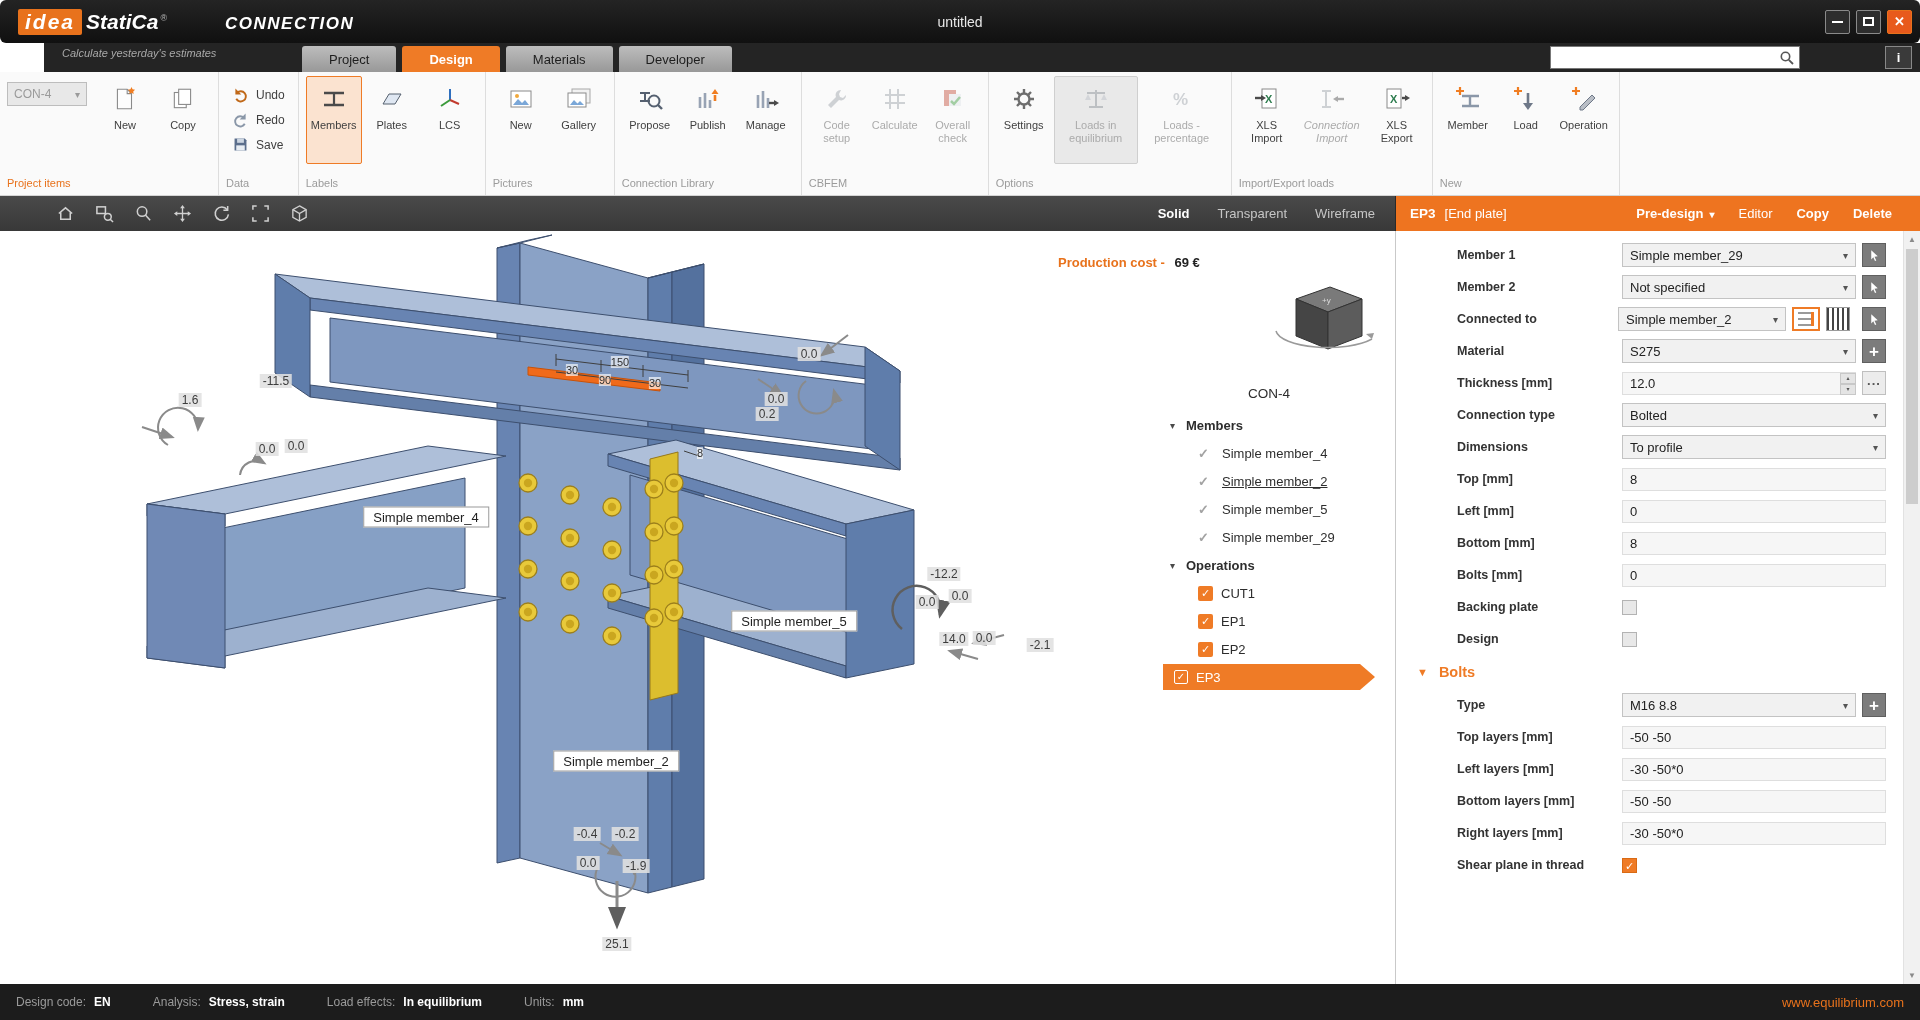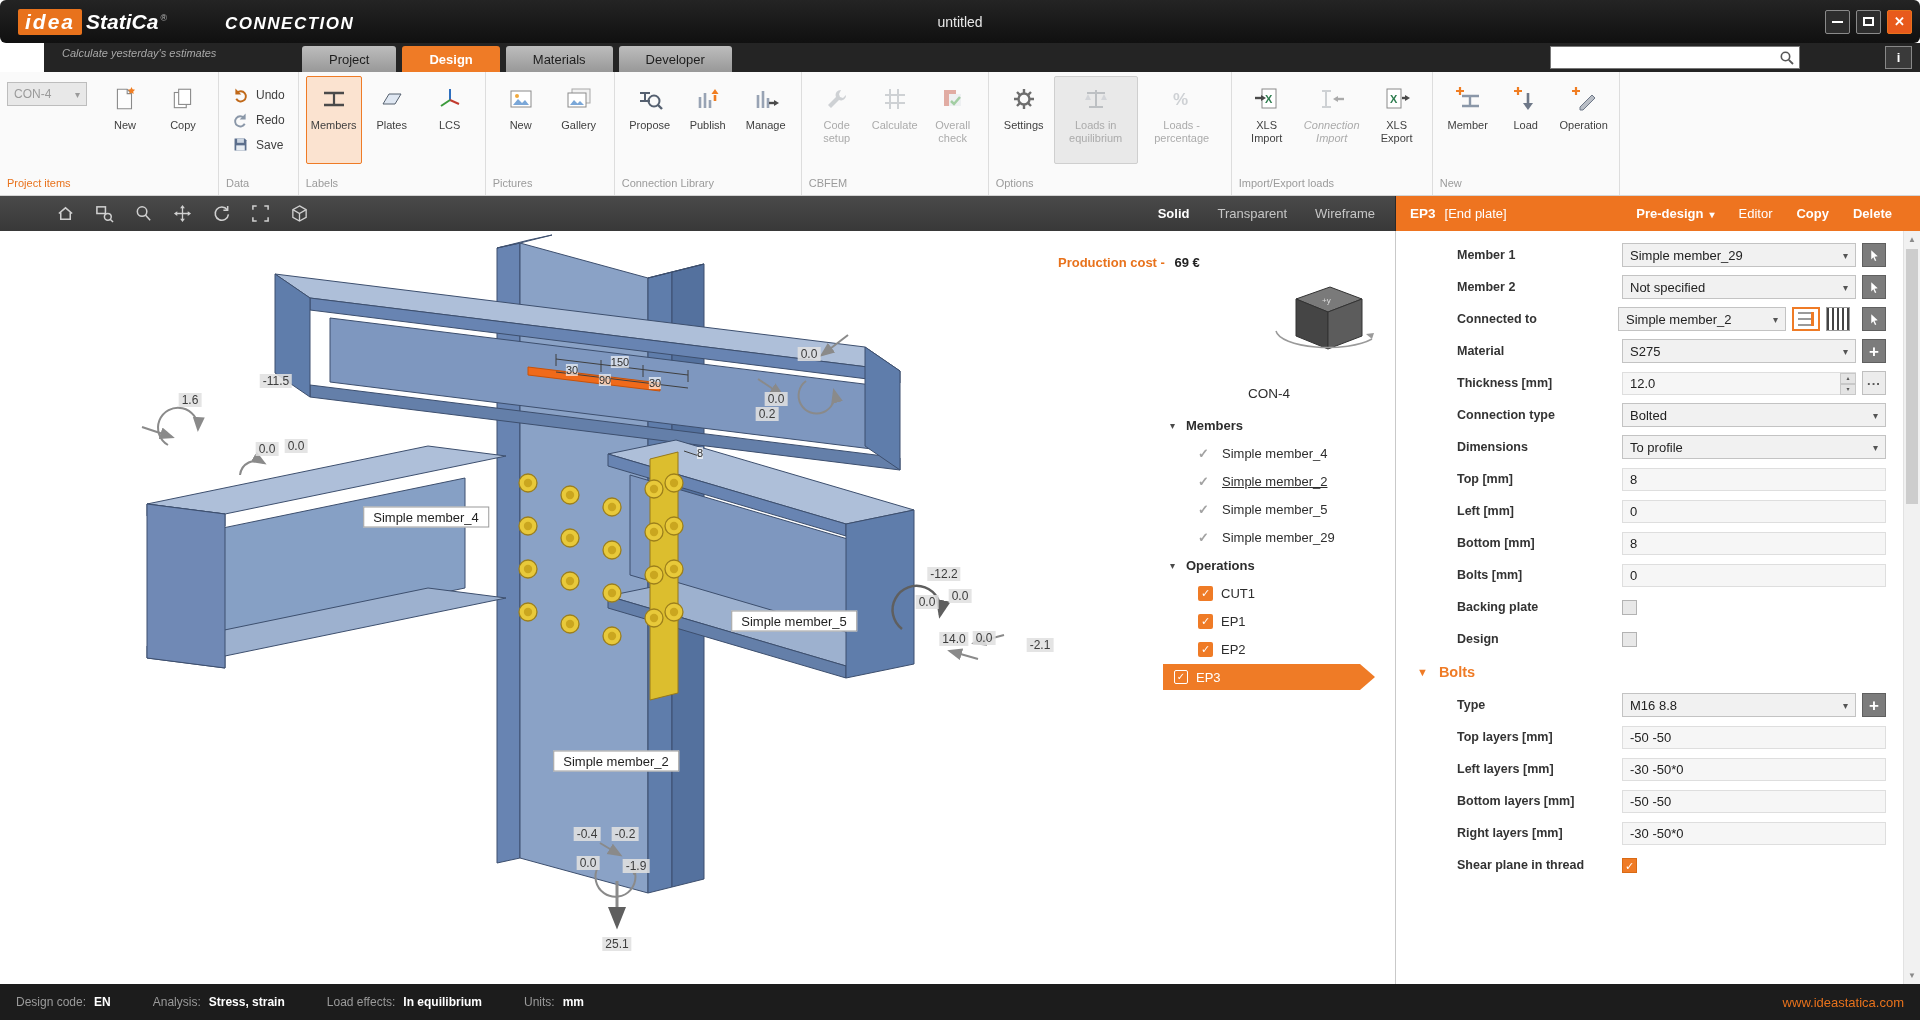--- a/index.html
+++ b/index.html
@@ -952,16 +952,16 @@
 
   <footer class="statusbar">
     <span class="st-label">Design code:</span>
     <span class="st-value">EN</span>
     <span class="st-label">Analysis:</span>
     <span class="st-value">Stress, strain</span>
     <span class="st-label">Load effects:</span>
     <span class="st-value">In equilibrium</span>
     <span class="st-label">Units:</span>
     <span class="st-value">mm</span>
-    <a class="st-site">www.ideastatica.com</a>
+    <a class="st-site">www.equilibrium.com</a>
   </footer>
 
 </div>
 
 </body></html>

